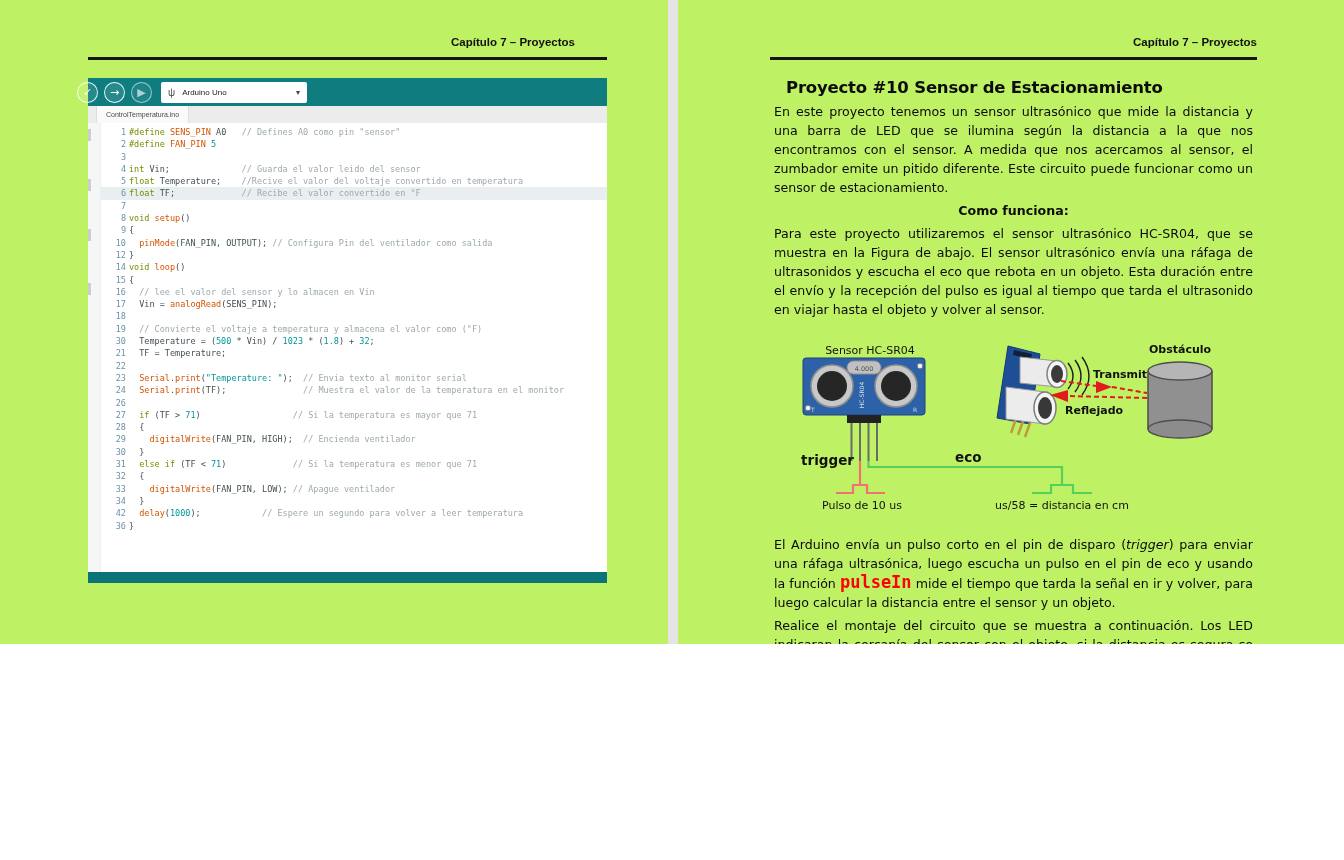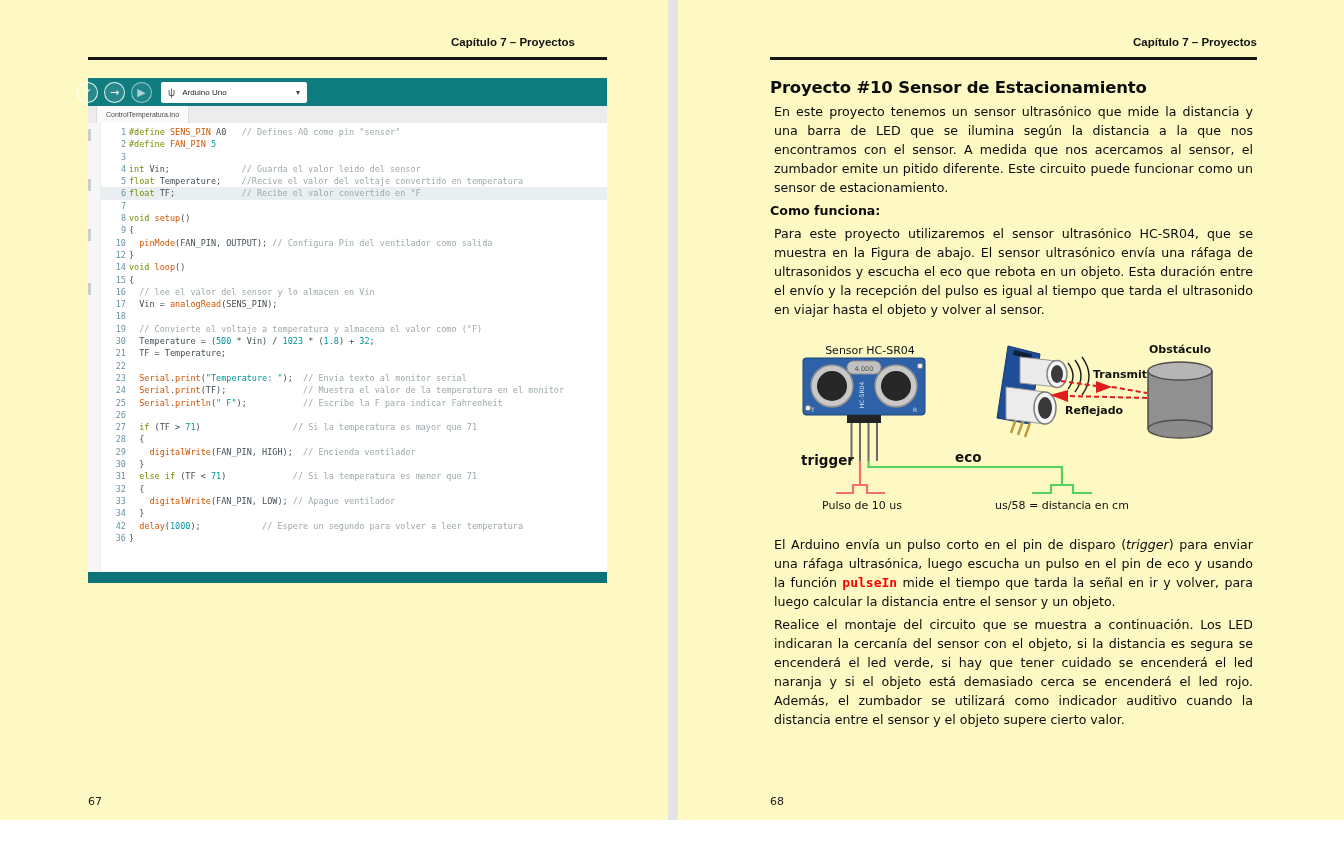--- a/index.html
+++ b/index.html
@@ -1,16 +1,16 @@
 <!DOCTYPE html>
 <html><head>
 <meta charset="utf-8">
 <style>
   html,body{margin:0;padding:0;background:#fff;}
-  .canvas{position:relative;width:1344px;height:820px;background:#fef9c3;overflow:hidden;
+  .canvas{position:relative;width:1344px;height:644px;background:#bef264;overflow:hidden;
           font-family:"DejaVu Sans",sans-serif;}
   .divider{position:absolute;left:668px;top:0;width:10px;height:860px;background:#e4e4e4;}
   .bottom-strip{position:absolute;left:678px;top:855px;width:666px;height:5px;background:#e9e9e9;}
 
   
   .hdr{position:absolute;top:36px;font-family:"Liberation Sans",sans-serif;font-weight:bold;
        font-size:11.5px;color:#111;text-align:right;}
   .hdr.l{left:88px;width:519px;padding-right:32px;box-sizing:border-box;}
   .hdr.r{left:770px;width:487px;}
   .rule{position:absolute;top:57px;height:3px;background:#161616;}
@@ -55,30 +55,30 @@
   .tk-d,.tk-k{color:#728E00;}
   .tk-m,.tk-f{color:#D35400;}
   .tk-n,.tk-s{color:#00979C;}
   .tk-c{color:#9DA9AC;}
   .tk-p{color:#434F54;}
   .ide-statusbar{position:absolute;left:0;right:0;bottom:0;height:11px;background:#0C7377;}
 
   
   .rcol{position:absolute;left:770px;top:70px;width:487px;color:#0c0c0c;
         font-size:12.6px;line-height:19px;text-align:justify;}
-  .rcol .title{font-size:16.5px;line-height:20px;font-weight:bold;margin:8px 0 0;
+  .rcol .title{font-size:16.5px;line-height:20px;font-weight:bold;margin:8px 16px 0;
                text-align:left;letter-spacing:-.2px;}
   .rcol p{margin:4px;}
   .p1{margin-top:4px;}
-  .sec{font-weight:bold;margin-top:2px;text-align:left;}
+  .sec{font-weight:bold;margin-top:2px;text-align:center;}
   .fig{position:relative;height:190px;margin:22px 0 0;text-decoration:underline;}
   .p3{margin-top:15px;}
   .p4{margin-top:19px;}
   .em{font-style:italic;}
-  .code-red{font-family:"DejaVu Sans Mono",monospace;color:#ff0000;font-weight:bold;font-size:13px;}
+  .code-red{font-family:"DejaVu Sans Mono",monospace;color:#ff0000;font-weight:bold;font-size:17px;}
 
   
   .t-med{font-family:"DejaVu Sans",sans-serif;font-size:11px;fill:#111;}
   .t-bold{font-family:"DejaVu Sans",sans-serif;font-size:11px;font-weight:bold;fill:#111;}
   .t-big{font-family:"DejaVu Sans",sans-serif;font-size:13.5px;font-weight:bold;fill:#111;}
   .t-tiny{font-family:"DejaVu Sans",sans-serif;font-size:6.5px;fill:#555;}
   .t-chip{font-family:"DejaVu Sans",sans-serif;font-size:6px;fill:#d6deea;}
 </style>
 </head>
 <body>
@@ -198,24 +198,20 @@
           </div>
           <div class="code-line">
             <span class="ln">23</span>
             <span class="lc"><span class="tk-p">  </span><span class="tk-f">Serial</span><span class="tk-p">.</span><span class="tk-f">print</span><span class="tk-p">(</span><span class="tk-s">"Temperature: "</span><span class="tk-p">);  </span><span class="tk-c">// Envia texto al monitor serial</span></span>
           </div>
           <div class="code-line">
             <span class="ln">24</span>
             <span class="lc"><span class="tk-p">  </span><span class="tk-f">Serial</span><span class="tk-p">.</span><span class="tk-f">print</span><span class="tk-p">(TF);               </span><span class="tk-c">// Muestra el valor de la temperatura en el monitor</span></span>
           </div>
           <div class="code-line">
-            <span class="ln">25</span>
-            <span class="lc"><span class="tk-p">  </span><span class="tk-f">Serial</span><span class="tk-p">.</span><span class="tk-f">println</span><span class="tk-p">(</span><span class="tk-s">" F"</span><span class="tk-p">);           </span><span class="tk-c">// Escribe la F para indicar Fahrenheit</span></span>
-          </div>
-          <div class="code-line">
             <span class="ln">26</span>
             <span class="lc"></span>
           </div>
           <div class="code-line">
             <span class="ln">27</span>
             <span class="lc"><span class="tk-p">  </span><span class="tk-k">if</span><span class="tk-p"> (TF &gt; </span><span class="tk-n">71</span><span class="tk-p">)                  </span><span class="tk-c">// Si la temperatura es mayor que 71</span></span>
           </div>
           <div class="code-line">
             <span class="ln">28</span>
             <span class="lc"><span class="tk-p">  {</span></span>

